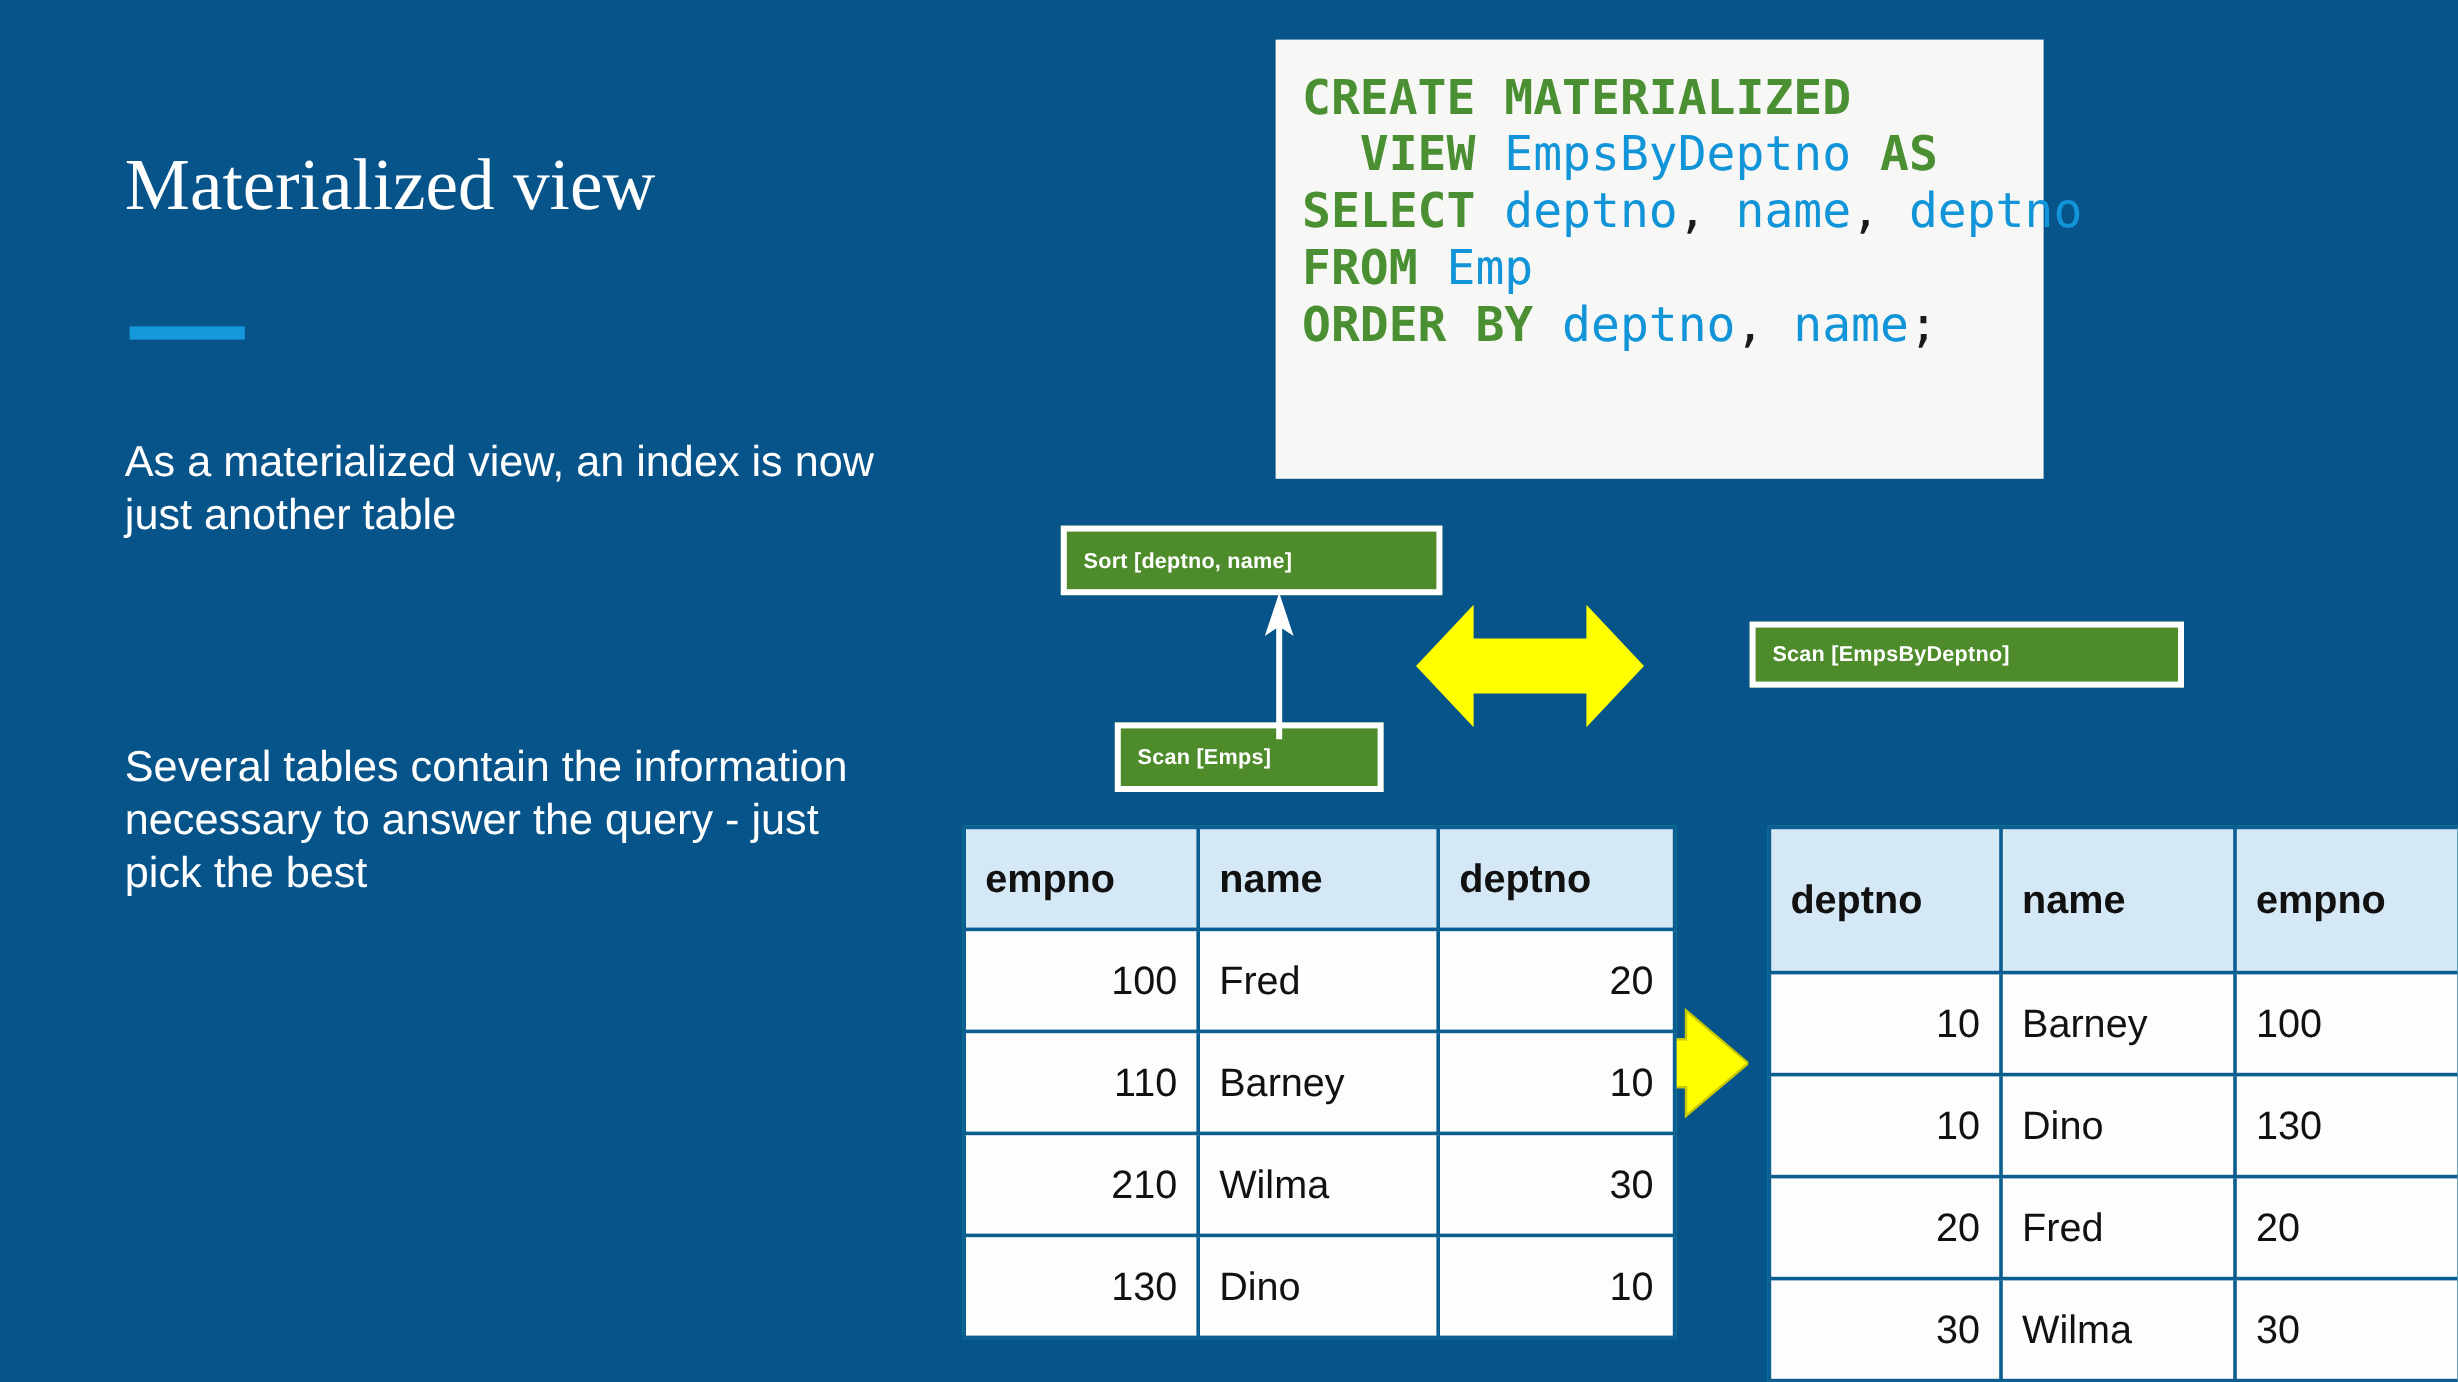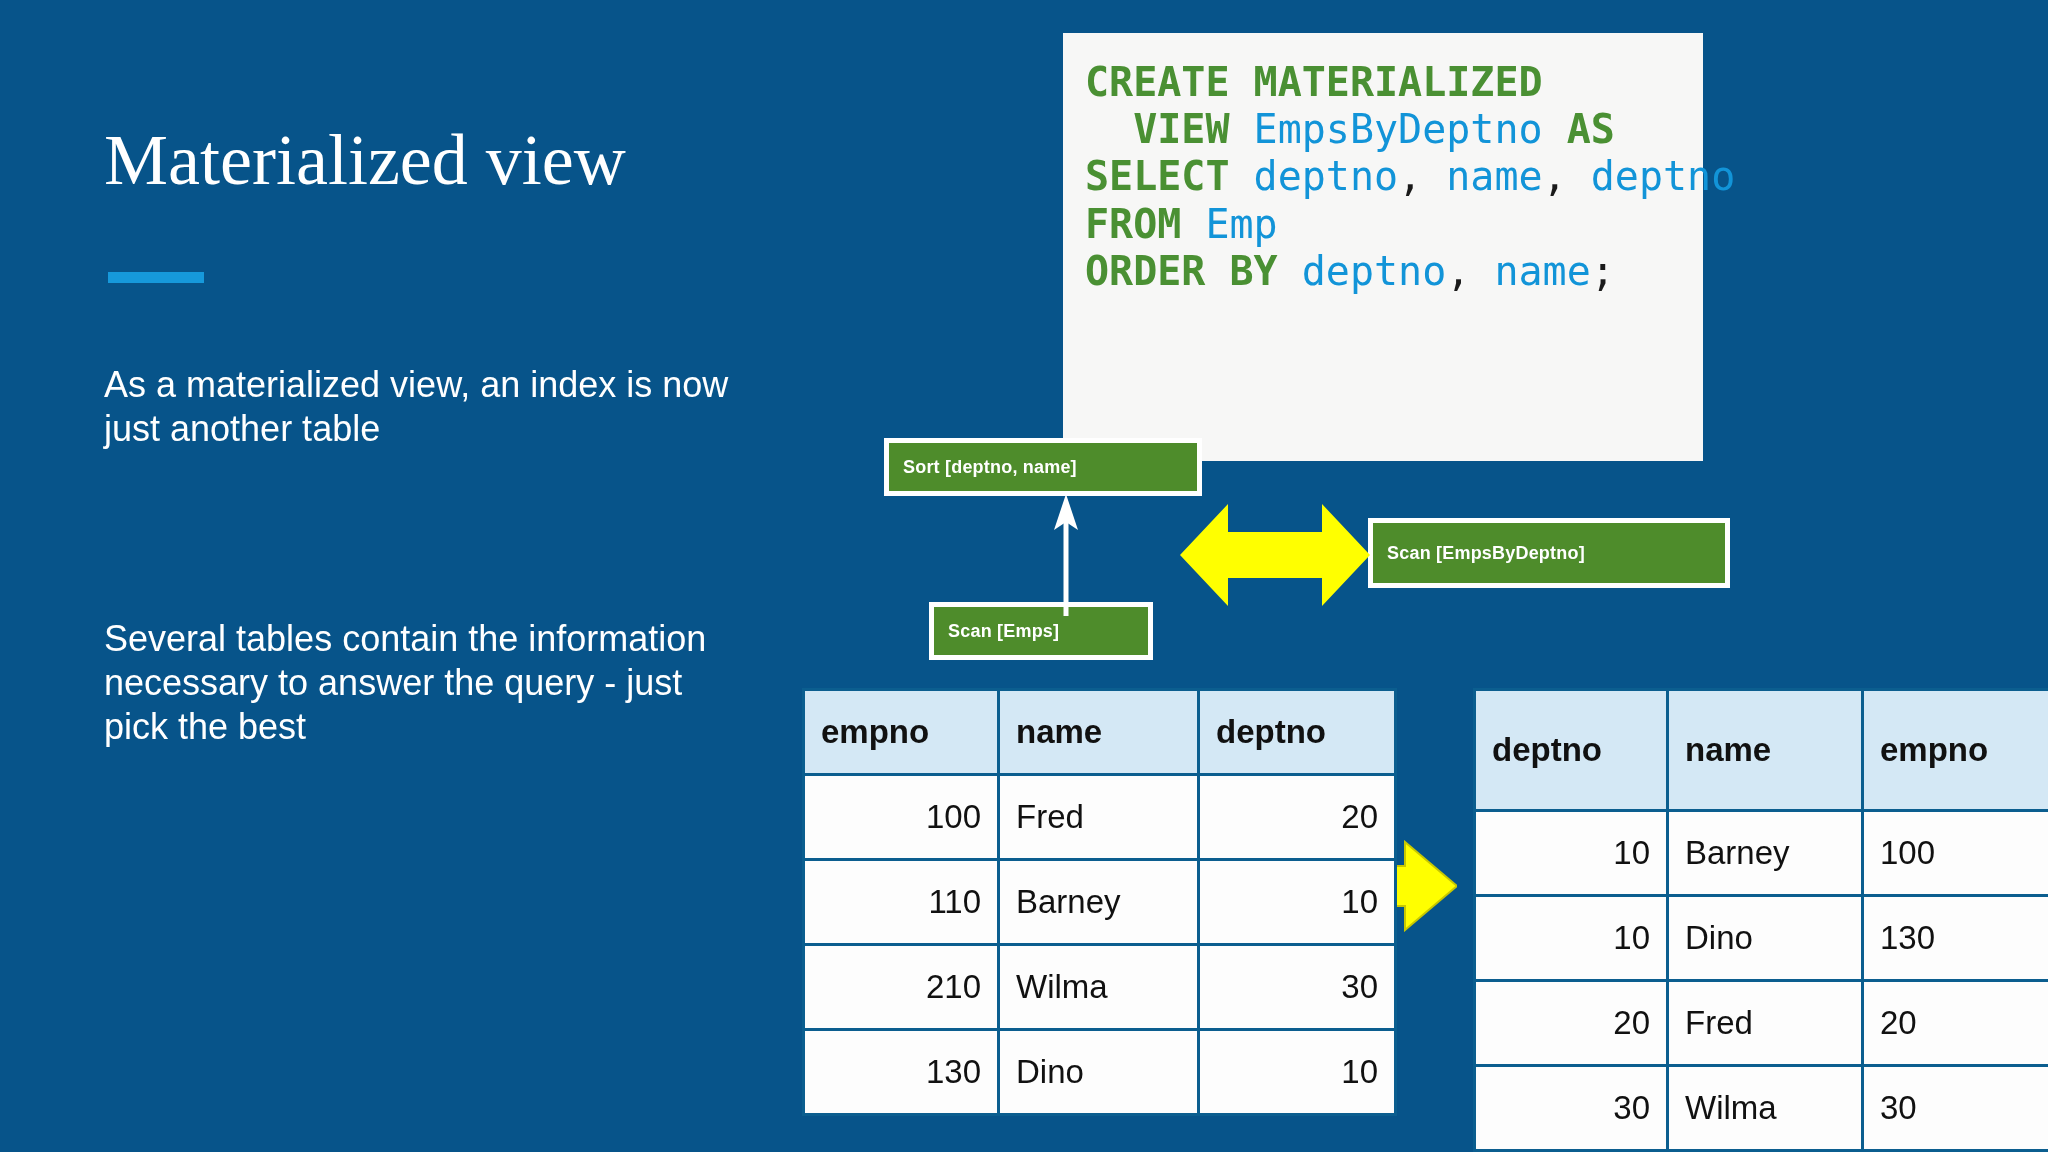--- a/index.html
+++ b/index.html
@@ -15,21 +15,21 @@
     overflow: hidden;
     font-family: "Liberation Sans", sans-serif;
   }
 
   
   #title {
     position: absolute;
     left: 104px;
     top: 124px;
     font-family: "Liberation Serif", serif;
-    font-size: 72px;
+    font-size: 61px;
     line-height: 1.0;
     color: #FFFFFF;
     letter-spacing: 0px;
     white-space: nowrap;
   }
   #accent-bar {
     position: absolute;
     left: 108px;
     top: 272px;
     width: 96px;
@@ -48,21 +48,21 @@
   }
   #para-1 { top: 363px; }
   #para-2 { top: 617px; }
 
   
   #code-block {
     position: absolute;
     left: 1063px;
     top: 33px;
     width: 640px;
-    height: 428px;
+    height: 366px;
     background: #F7F7F6;
     box-sizing: border-box;
     padding: 26px 0 0 22px;
   }
   #code-pre {
     margin: 0;
     font-family: "DejaVu Sans Mono", monospace;
     font-size: 40px;
     line-height: 1.18;
     white-space: pre;
@@ -82,21 +82,21 @@
     font-weight: bold;
     display: flex;
     align-items: center;
     box-sizing: border-box;
     padding: 0 14px;
     white-space: nowrap;
     letter-spacing: 0.2px;
   }
   #box-sort  { left: 884px;  top: 438px; width: 318px; height: 58px; }
   #box-scan-emps { left: 929px; top: 602px; width: 224px; height: 58px; }
-  #box-scan-mv  { left: 1368px; top: 518px; width: 362px; height: 70px; }
+  #box-scan-mv  { left: 1458px; top: 518px; width: 362px; height: 55px; }
 
   #connector { position: absolute; left: 1018px; top: 488px; width: 120px; height: 130px; }
 
   #dbl-arrow { position: absolute; left: 1180px; top: 500px; width: 190px; height: 110px; }
   #single-arrow { position: absolute; left: 1317px; top: 840px; width: 140px; height: 92px; }
 
   
   table.dtable {
     position: absolute;
     border-collapse: collapse;

